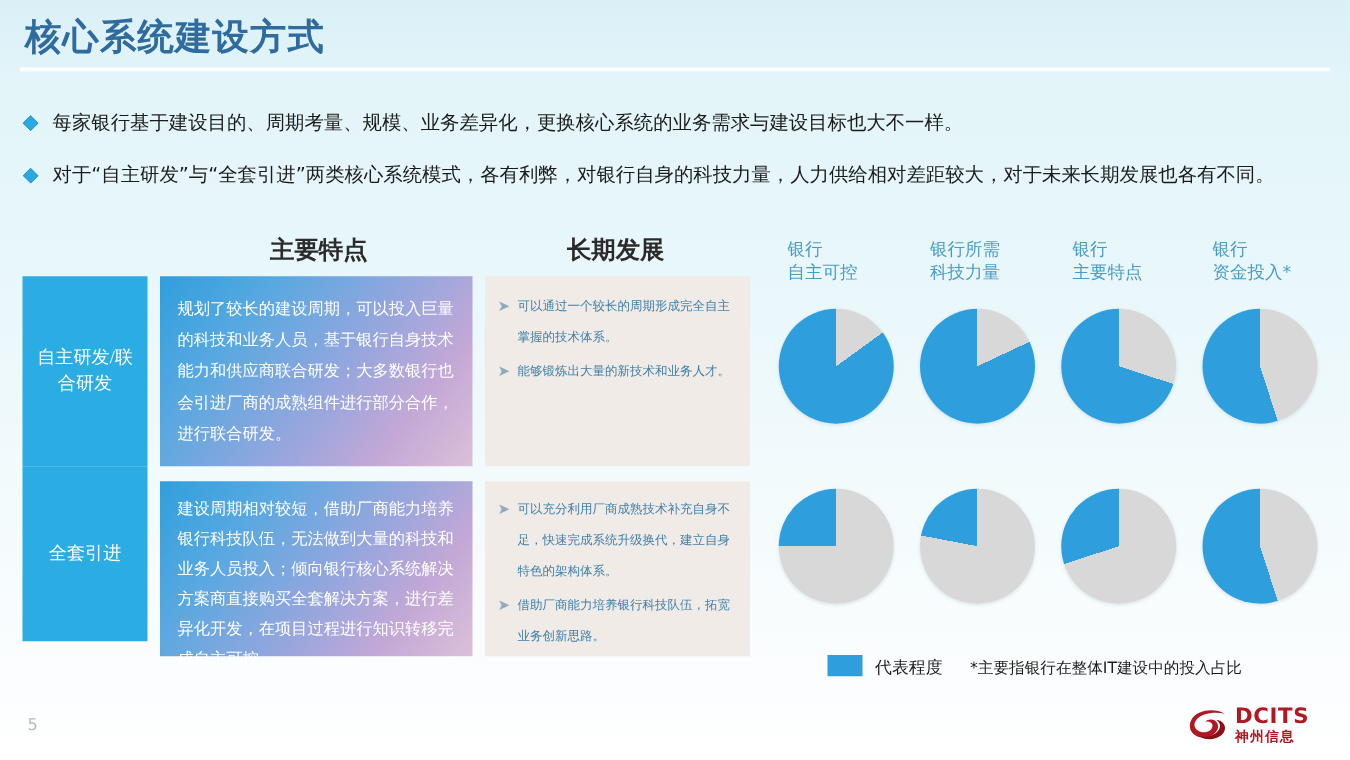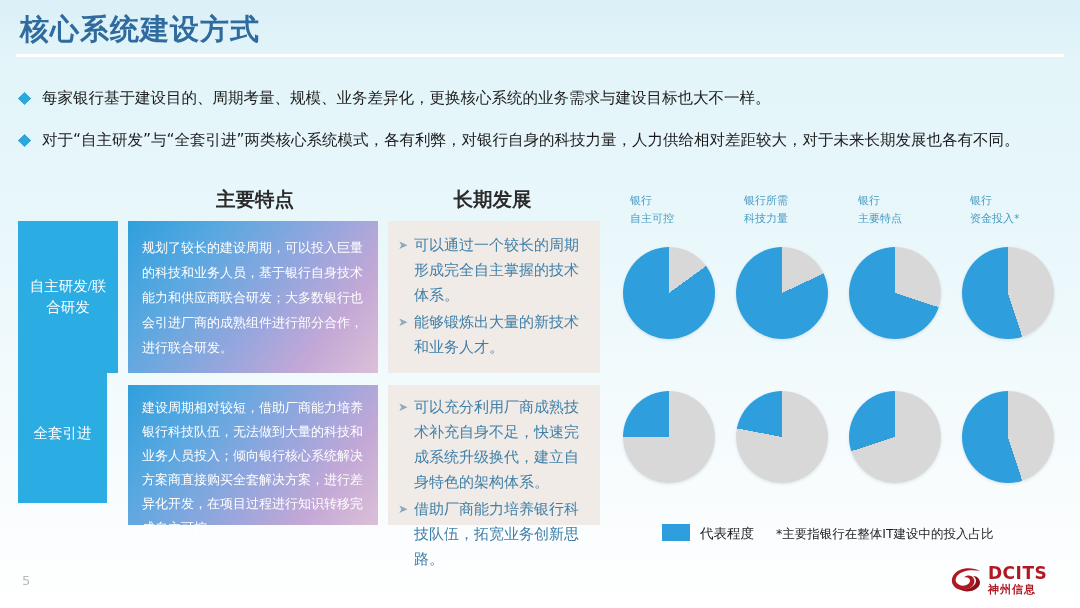--- a/index.html
+++ b/index.html
@@ -64,26 +64,26 @@
     position:absolute;box-sizing:border-box;
     background:#f0ebe6;
     padding:12px 12px 10px 10px;
   }
   .dev-item{display:flex;align-items:flex-start;margin-bottom:2px;}
   .dev-arrow{
     flex:0 0 auto;width:16px;color:#8fa9bd;font-size:12px;line-height:25px;
     text-align:left;
   }
   .dev-text{
-    font-size:15px;line-height:25px;color:#3f7fa8;
+    font-size:10px;line-height:25px;color:#3f7fa8;
   }
 
   
   .pie-head{
-    position:absolute;font-size:11px;line-height:17.5px;color:#4a9cc4;
+    position:absolute;font-size:14px;line-height:17.5px;color:#4a9cc4;
     white-space:nowrap;
   }
   .pie{
     position:absolute;width:92px;height:92px;border-radius:50%;
     box-shadow:0 1px 3px rgba(80,110,130,0.18);
   }
 
   
   #legend-swatch{
     position:absolute;width:28px;height:17px;background:#2f9edd;
@@ -141,21 +141,21 @@
     <div class="dev-item">
       <span class="dev-arrow">➤</span>
       <span class="dev-text">可以通过一个较长的周期形成完全自主掌握的技术体系。</span>
     </div>
     <div class="dev-item">
       <span class="dev-arrow">➤</span>
       <span class="dev-text">能够锻炼出大量的新技术和业务人才。</span>
     </div>
   </div>
 
-  <div class="label-box" style="left:18px;top:363px;width:89px;height:140px;">全套引进</div>
+  <div class="label-box" style="left:18px;top:373px;width:100px;height:140px;">全套引进</div>
   <div class="feature-box" style="left:128px;top:385px;width:250px;height:140px;padding-top:11px;line-height:24px;">建设周期相对较短，借助厂商能力培养银行科技队伍，无法做到大量的科技和业务人员投入；倾向银行核心系统解决方案商直接购买全套解决方案，进行差异化开发，在项目过程进行知识转移完成自主可控。</div>
   <div class="dev-box" style="left:388px;top:385px;width:212px;height:140px;padding-top:10px;">
     <div class="dev-item">
       <span class="dev-arrow">➤</span>
       <span class="dev-text">可以充分利用厂商成熟技术补充自身不足，快速完成系统升级换代，建立自身特色的架构体系。</span>
     </div>
     <div class="dev-item">
       <span class="dev-arrow">➤</span>
       <span class="dev-text">借助厂商能力培养银行科技队伍，拓宽业务创新思路。</span>
     </div>

